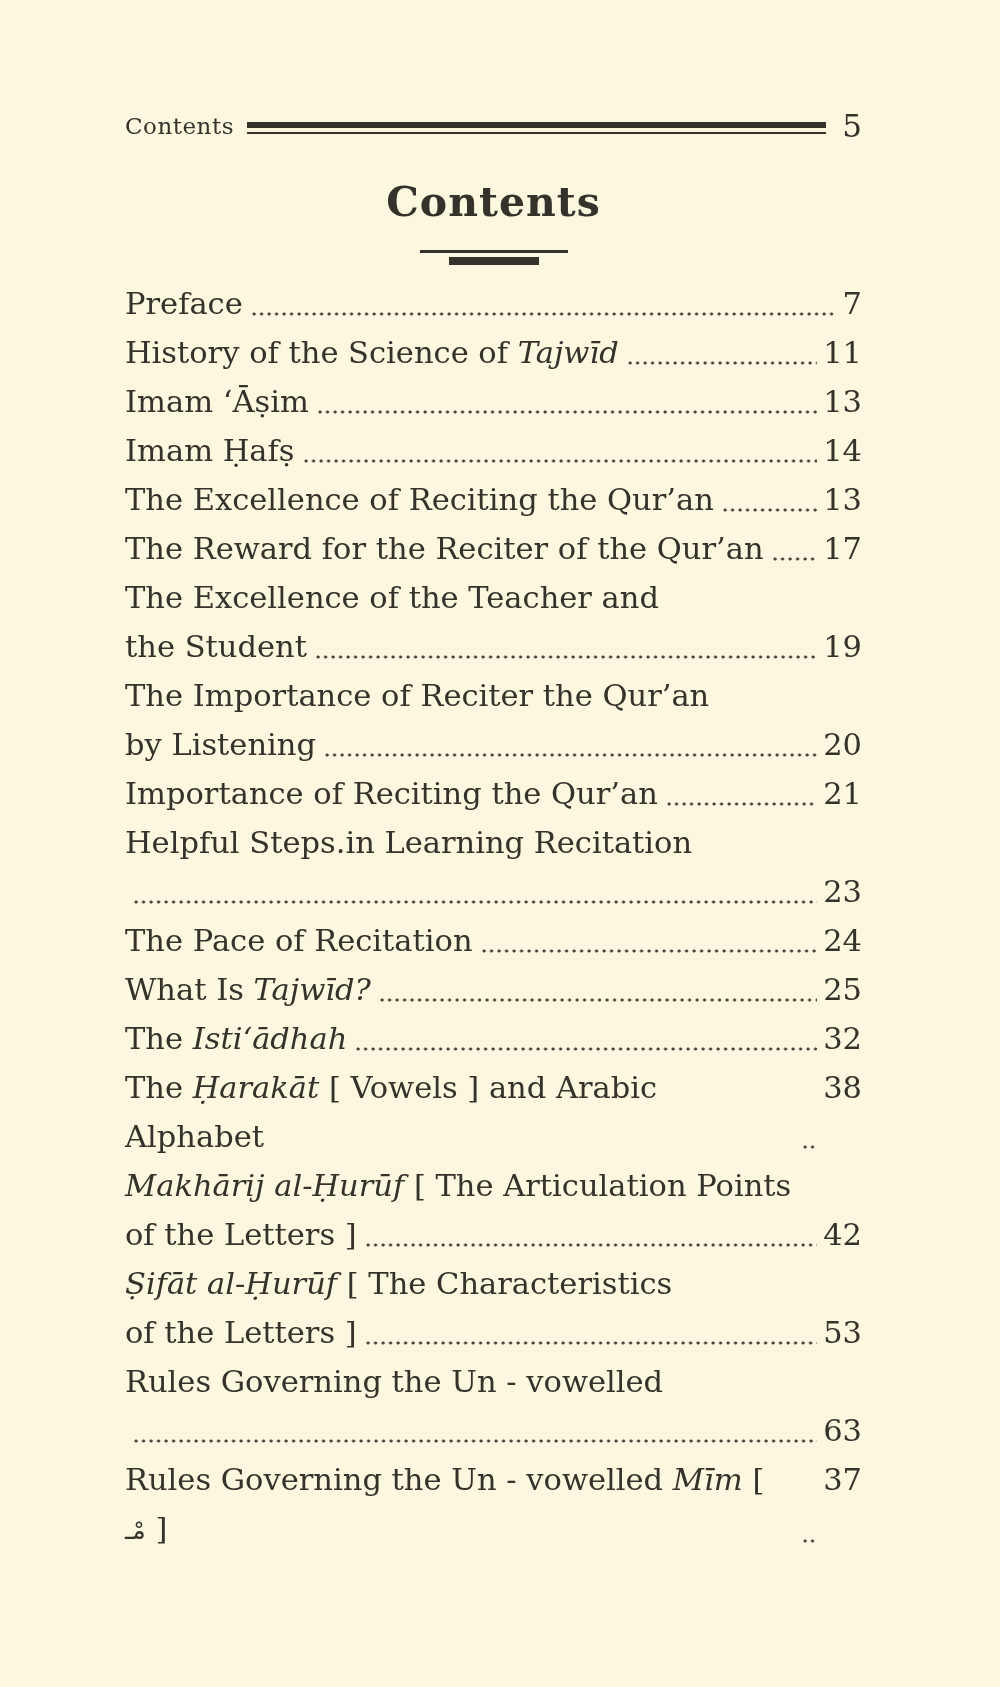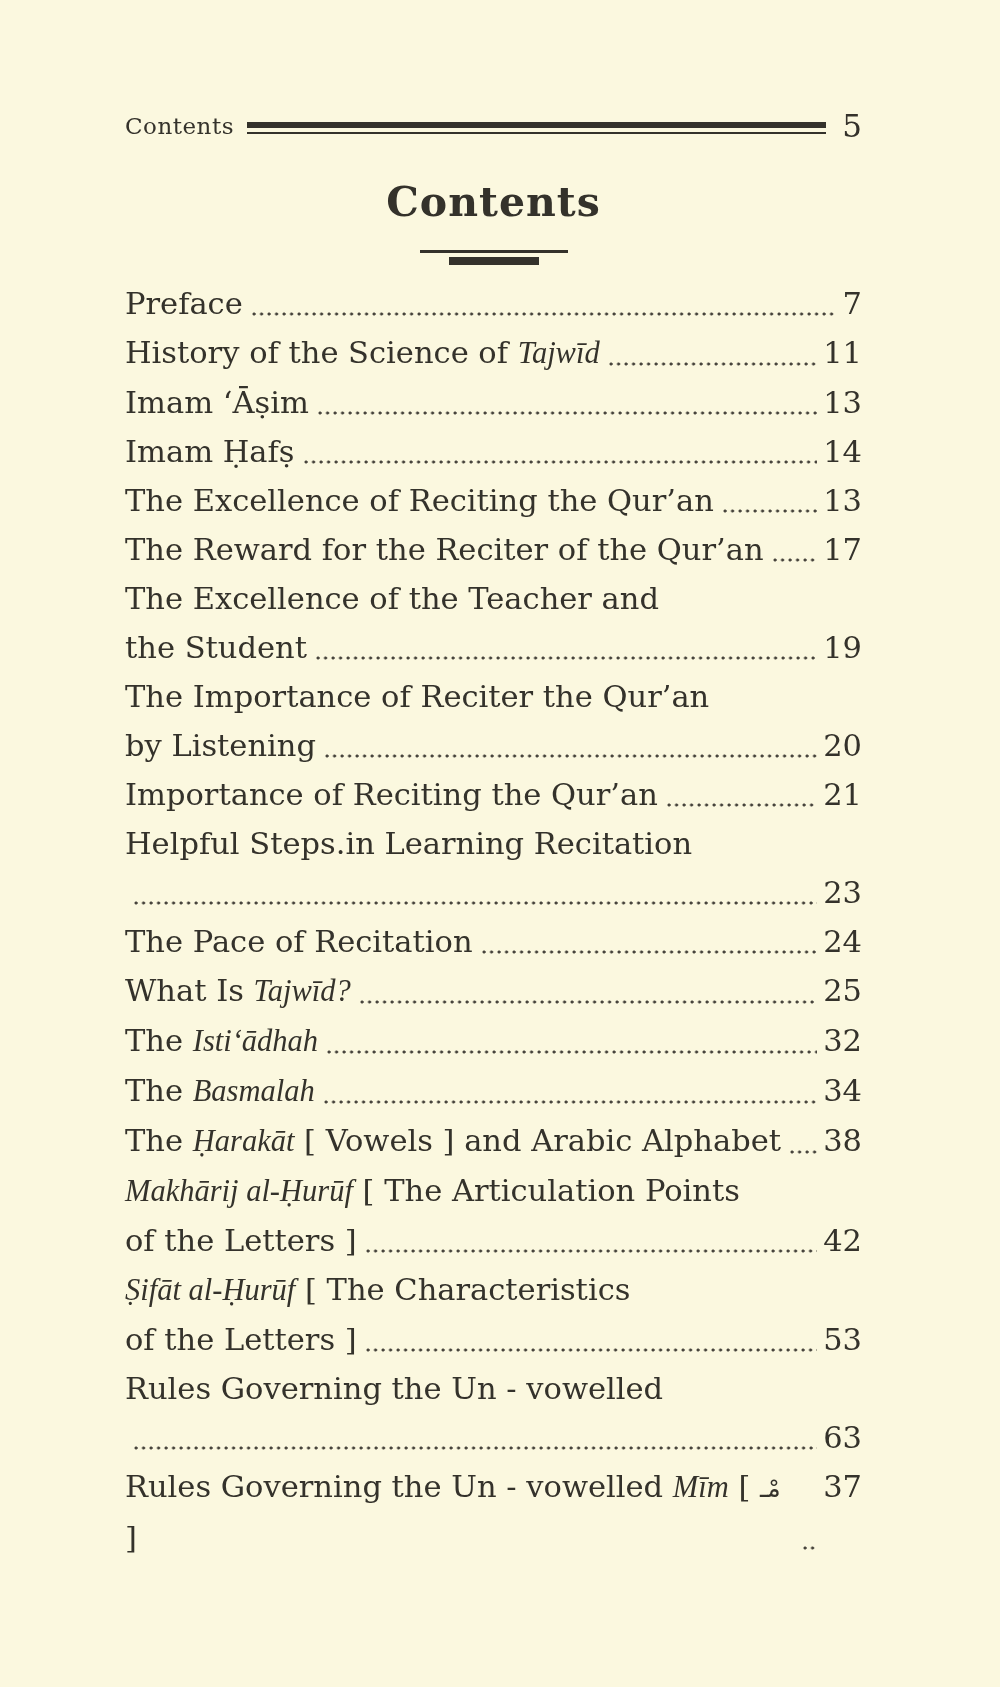--- a/index.html
+++ b/index.html
@@ -29,21 +29,21 @@
     font-weight:bold;
     letter-spacing:1px;
   }
   .title-divider{margin-top:24px;}
   .td-thin{width:148px;height:3px;background:var(--ink,#34322b);margin:0 auto;}
   .td-thick{width:90px;height:8px;background:var(--ink,#34322b);margin:4px auto 0;}
   
   .toc{margin-top:14px;font-size:30.5px;line-height:49px;}
   .line{display:flex;align-items:baseline;}
   .text{white-space:pre-wrap;}
-  .it{font-style:italic;font-family:Liberation Serif, serif;}
+  .it{font-style:italic;}
   .ar{font-family:"DejaVu Sans",sans-serif;font-size:25px;}
   .leader{
     flex:1 1 0;
     align-self:flex-end;
     height:4px;
     margin:0 6px 12px 9px;
     background-image:radial-gradient(circle at 2px 2px, #45423a 1.3px, transparent 1.8px);
     background-size:7.5px 4px;
     background-repeat:repeat-x;
     background-position:left center;
@@ -167,27 +167,20 @@
       </div>
       <div class="entry">
         <div class="line">
           <span class="text"><span>The </span><span class="it">Isti‘ādhah</span></span>
           <span class="leader"></span>
           <span class="pg">32</span>
         </div>
       </div>
       <div class="entry">
         <div class="line">
-          <span class="text"><span>The </span><span class="it">Basmalah</span></span>
-          <span class="leader"></span>
-          <span class="pg">34</span>
-        </div>
-      </div>
-      <div class="entry">
-        <div class="line">
           <span class="text"><span>The </span><span class="it">Ḥarakāt</span><span> [ Vowels ] and Arabic Alphabet</span></span>
           <span class="leader"></span>
           <span class="pg">38</span>
         </div>
       </div>
       <div class="entry">
         <div class="line">
           <span class="text"><span class="it">Makhārij al-Ḥurūf</span><span> [ The Articulation Points</span></span>
         </div>
         <div class="line">

